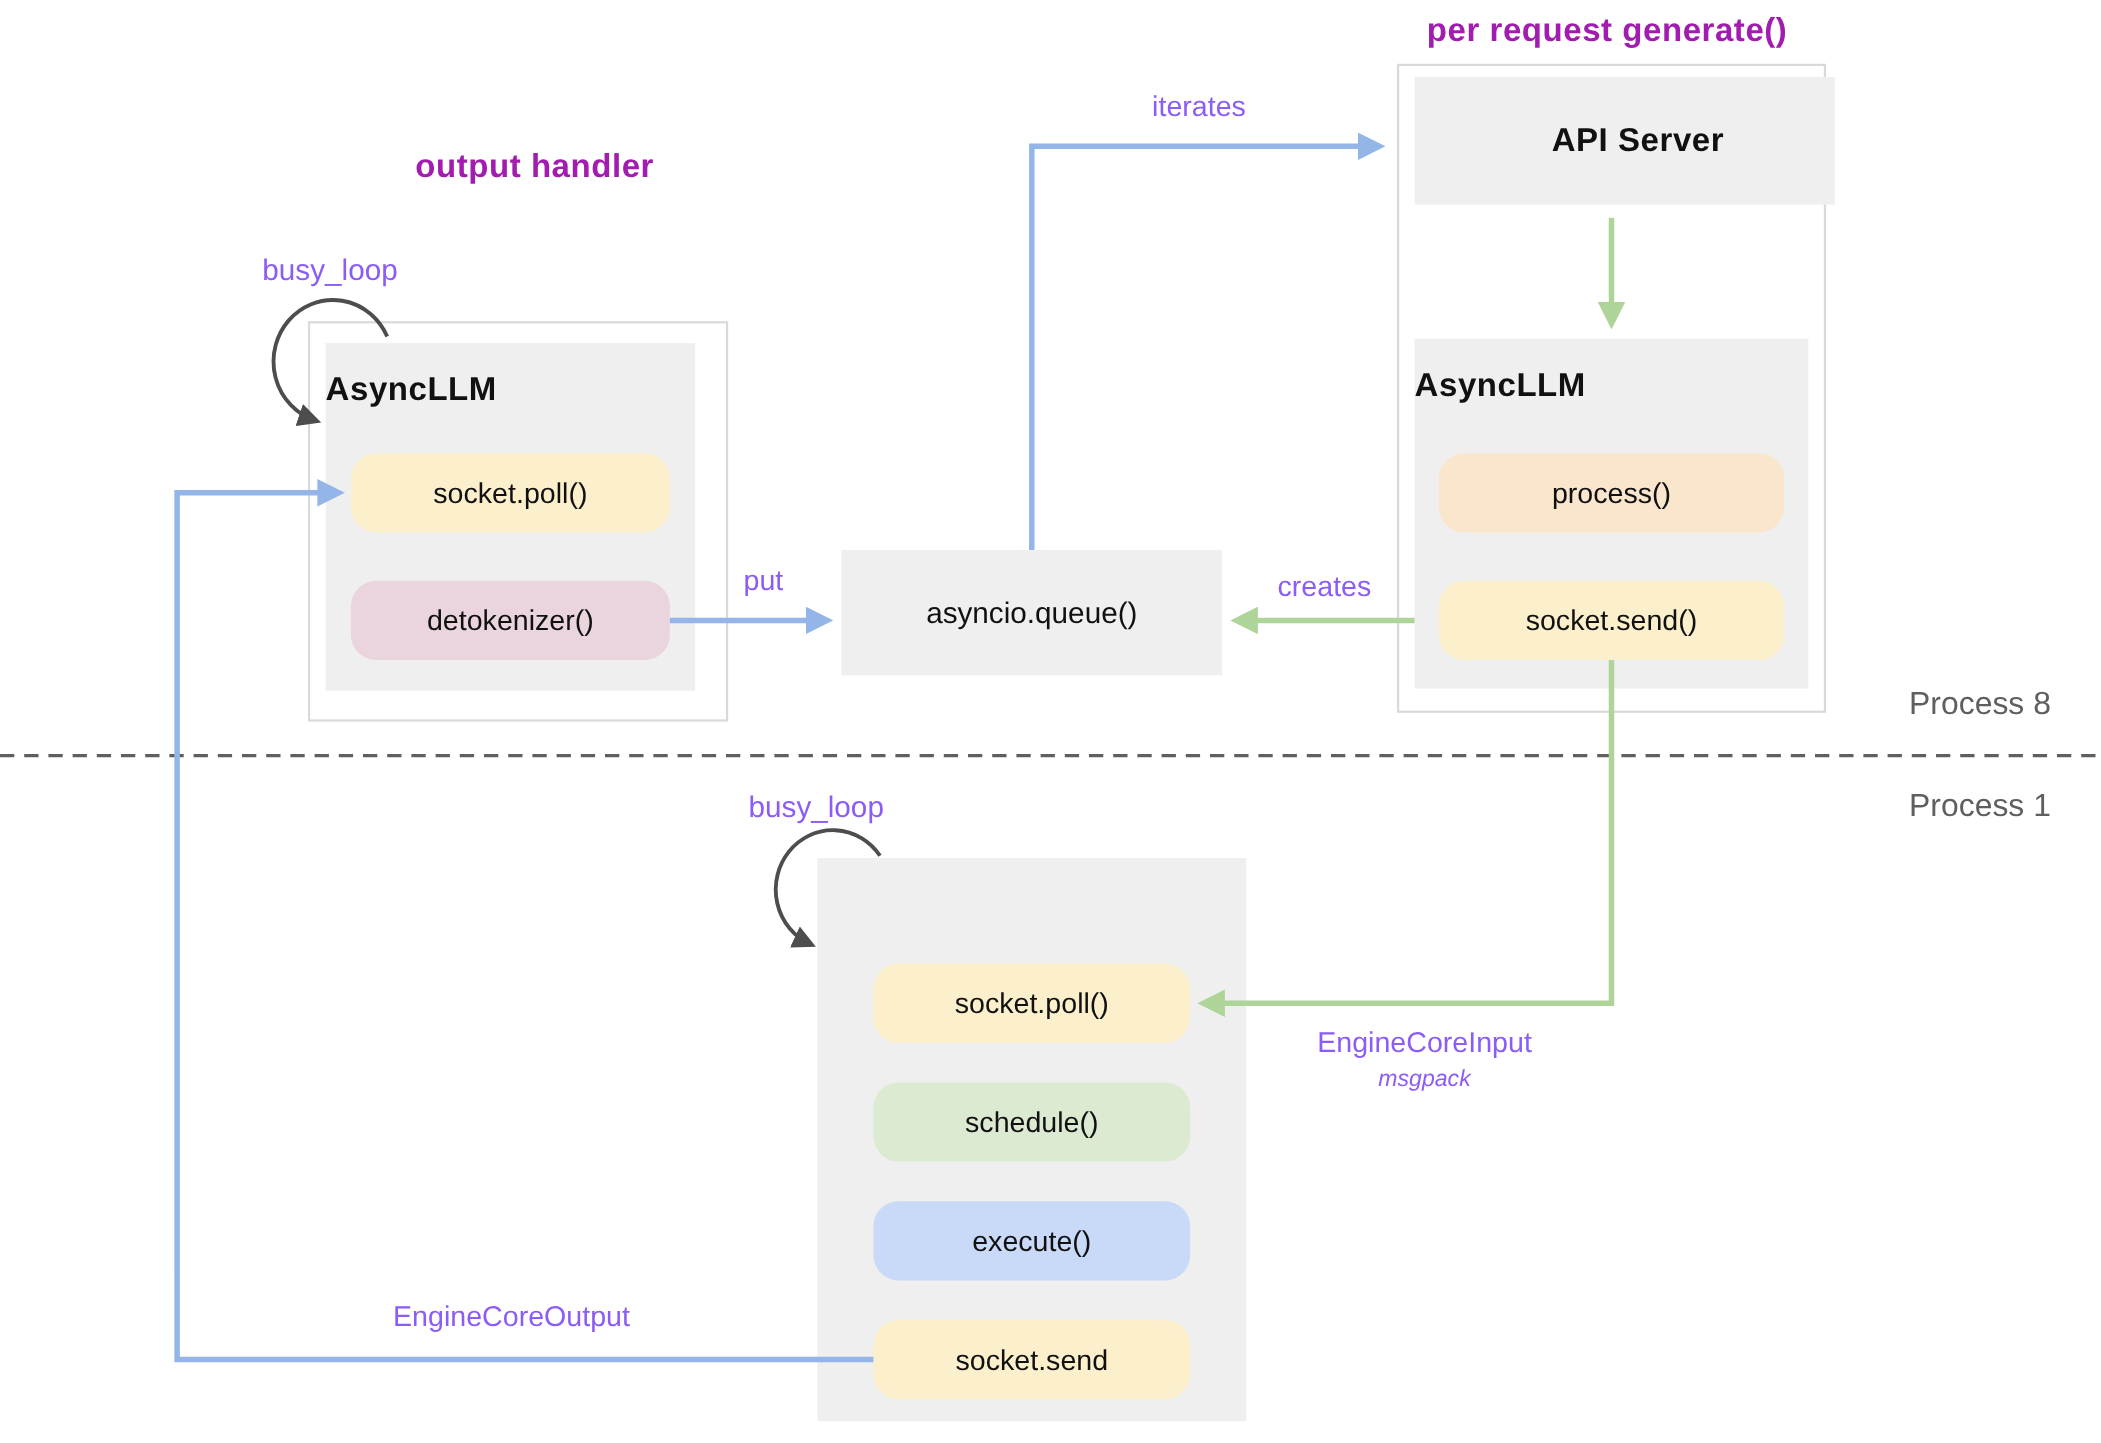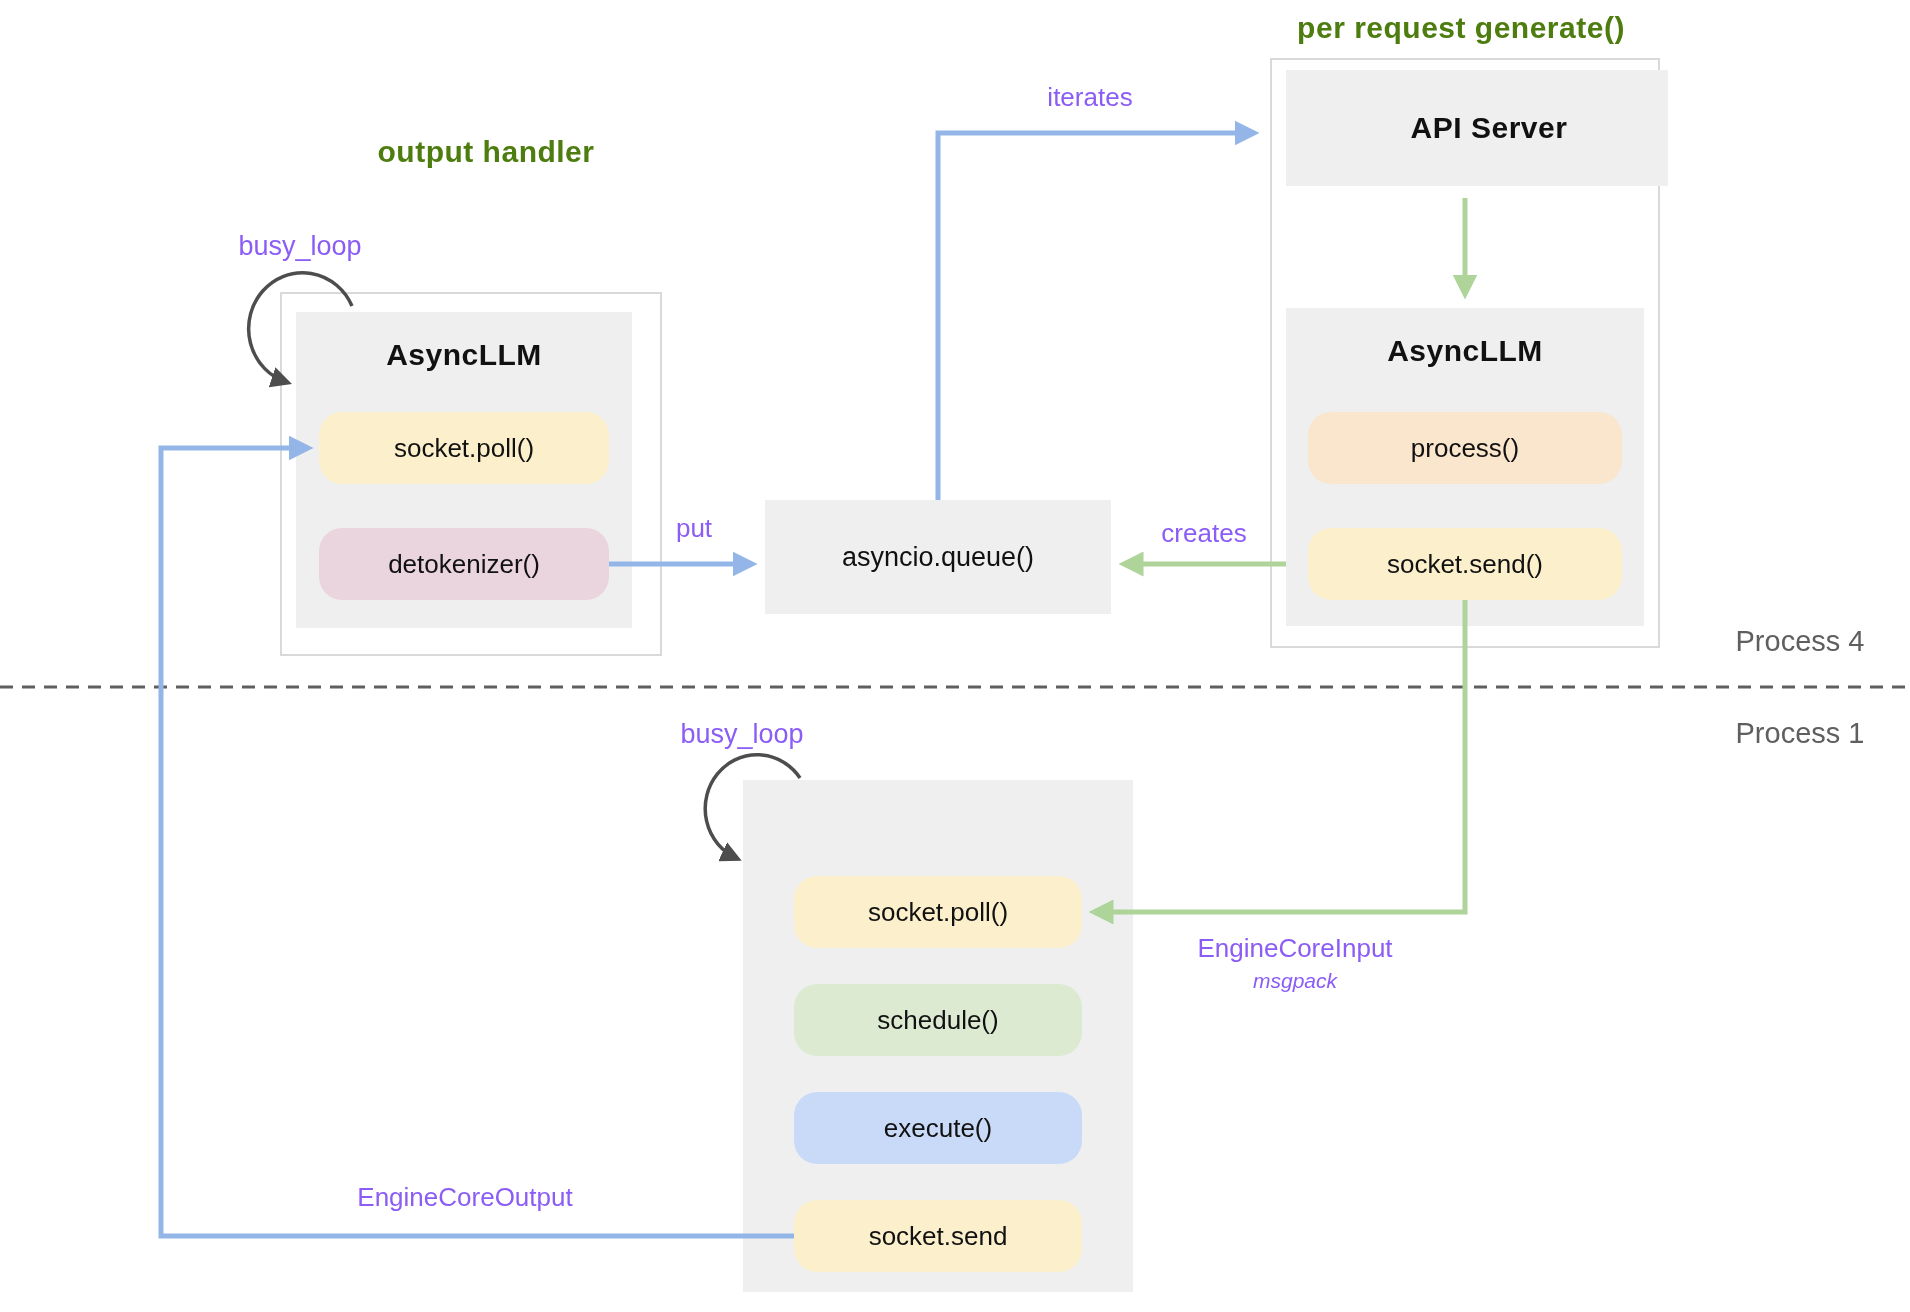--- a/index.html
+++ b/index.html
@@ -4,39 +4,39 @@
 <style>
   html,body{margin:0;padding:0;background:#ffffff;}
   .canvas{
     position:relative;width:1910px;height:1312px;background:#ffffff;overflow:hidden;
     font-family:"Liberation Sans","DejaVu Sans",sans-serif;
   }
   .abs{position:absolute;}
   .outer-box{background:#ffffff;border:2px solid #d9d9d9;box-sizing:border-box;}
   .gray-box{background:#efefef;}
   .node-title{
-    position:absolute;text-align:center;font-weight:700;font-size:30px;color:#111111;
+    position:absolute;font-weight:700;font-size:30px;color:#111111;
     letter-spacing:0.5px;
   }
   .method{
     position:absolute;display:flex;align-items:center;justify-content:center;
     font-size:26px;color:#111111;border-radius:23px;
   }
   .fill-yellow{background:#fbf0cb;}
   .fill-pink{background:#ead4de;}
   .fill-peach{background:#fae5cd;}
   .fill-green{background:#dcead2;}
   .fill-blue{background:#c9daf8;}
   .queue-node{
     position:absolute;display:flex;align-items:center;justify-content:center;
     font-size:27px;color:#111111;background:#efefef;
   }
   .section-title{
     position:absolute;transform:translate(-50%,-50%);white-space:nowrap;
-    font-weight:700;font-size:30px;color:#4d7c0f;letter-spacing:0.5px;
+    font-weight:700;font-size:30px;color:#a21caf;letter-spacing:0.5px;
   }
   .lbl{
     position:absolute;transform:translate(-50%,-50%);white-space:nowrap;
     font-size:26px;color:#8b5cf6;
   }
   .lbl-italic{font-style:italic;font-size:21px;}
   .process-lbl{
     position:absolute;transform:translate(-50%,-50%);white-space:nowrap;
     font-size:29px;color:#5f5f5f;
   }
@@ -112,17 +112,17 @@
     <div class="lbl" style="left:742px;top:734px;font-size:27px;">busy_loop</div>
 
     <div class="lbl" style="left:1090px;top:97px;">iterates</div>
     <div class="lbl" style="left:694px;top:528px;">put</div>
     <div class="lbl" style="left:1204px;top:533px;">creates</div>
 
     <div class="lbl" style="left:1295px;top:948px;">EngineCoreInput</div>
     <div class="lbl lbl-italic" style="left:1295px;top:981px;">msgpack</div>
     <div class="lbl" style="left:465px;top:1197px;">EngineCoreOutput</div>
 
-    <div class="process-lbl" style="left:1800px;top:641px;">Process 4</div>
+    <div class="process-lbl" style="left:1800px;top:641px;">Process 8</div>
     <div class="process-lbl" style="left:1800px;top:733px;">Process 1</div>
   </div>
 
 </div>
 
 </body></html>

